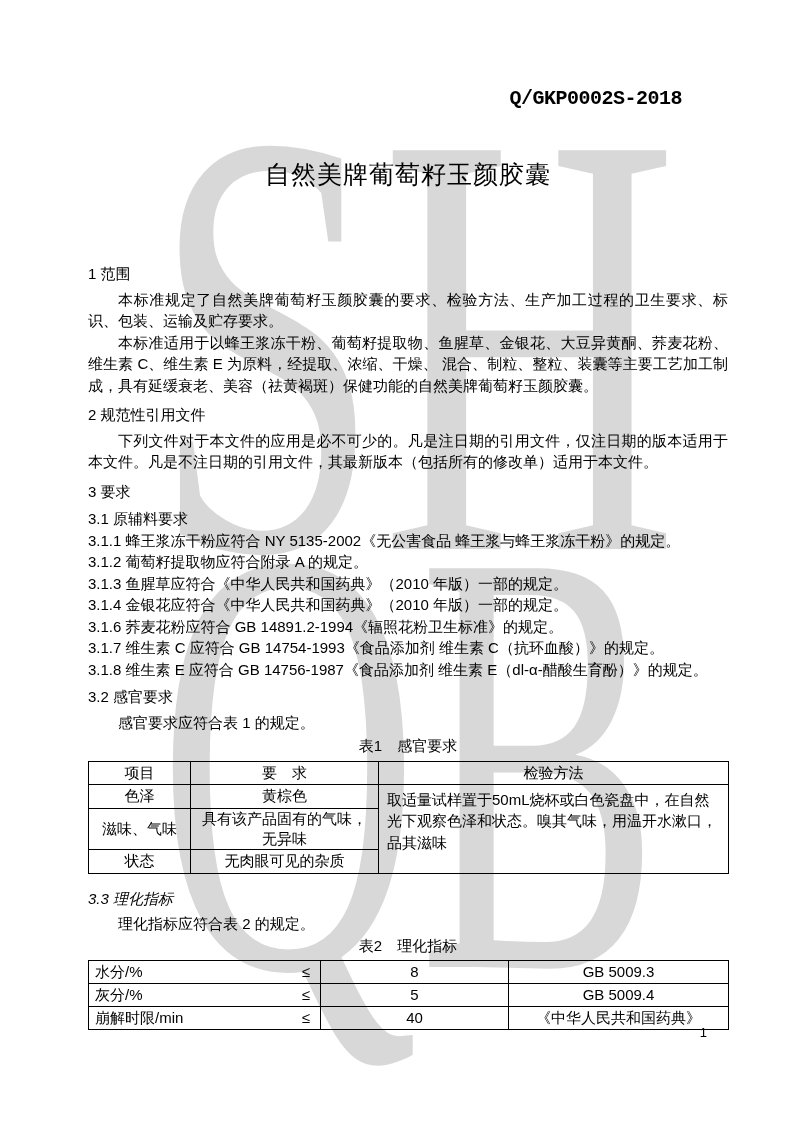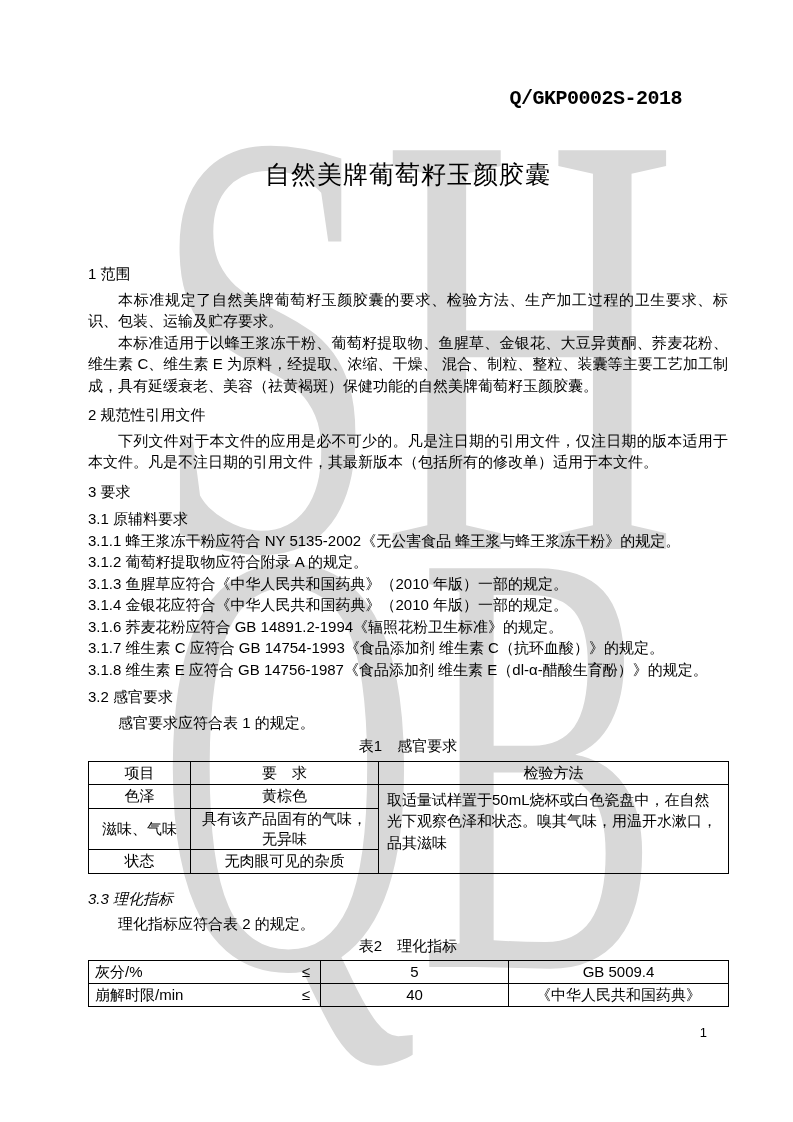--- a/index.html
+++ b/index.html
@@ -168,20 +168,30 @@
     <table class="t2">
       <colgroup>
           <col class="col-a">
           <col class="col-b">
           <col class="col-c">
         </colgroup>
       <tbody>
       <tr>
         <td class="item-cell">
           <div class="item-flex">
+            <span>水分/%</span>
+            <span>≤</span>
+          </div>
+        </td>
+        <td>8</td>
+        <td>GB 5009.3</td>
+      </tr>
+      <tr>
+        <td class="item-cell">
+          <div class="item-flex">
             <span>灰分/%</span>
             <span>≤</span>
           </div>
         </td>
         <td>5</td>
         <td>GB 5009.4</td>
       </tr>
       <tr>
         <td class="item-cell">
           <div class="item-flex">

